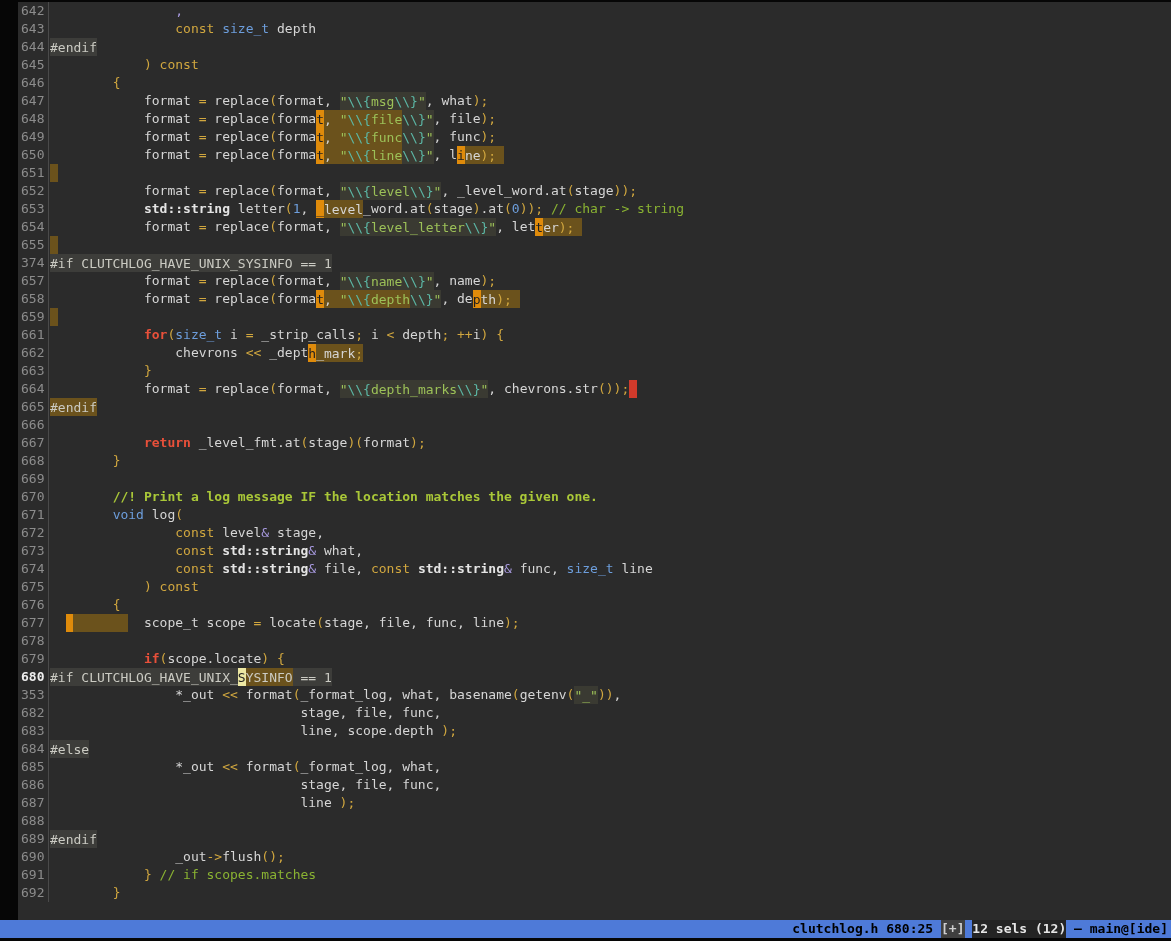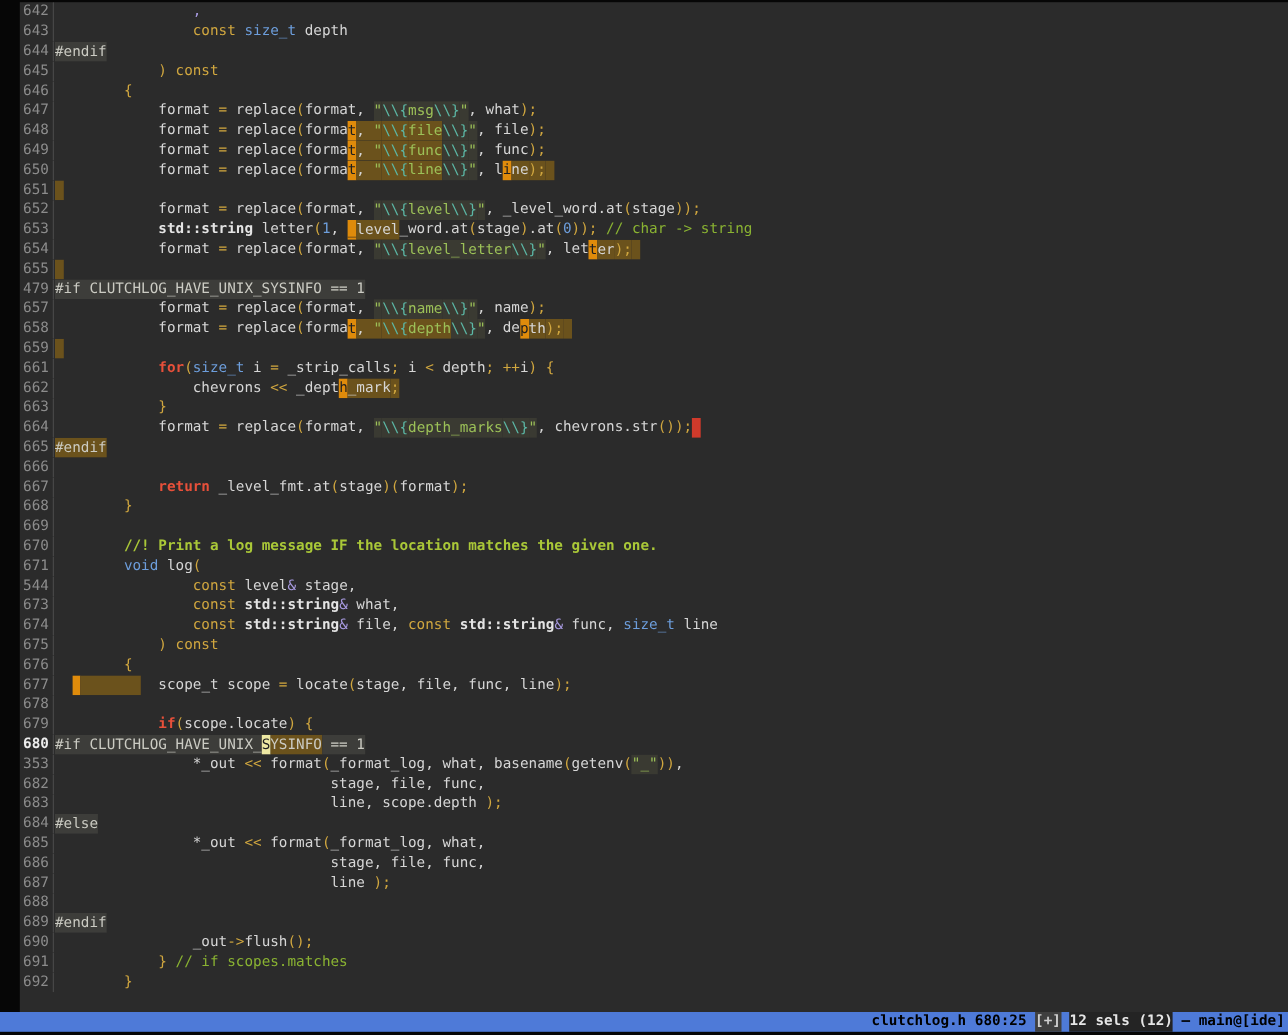--- a/index.html
+++ b/index.html
@@ -101,21 +101,21 @@
       </div>
       <div class="code-row">
         <span class="lineno">654</span>
         <span class="code-text"><span class="tk-d">            format </span><span class="tk-y">=</span><span class="tk-d"> replace</span><span class="tk-y">(</span><span class="tk-d">format, </span><span class="tk-s bg-str">"</span><span class="tk-e bg-str">\\{</span><span class="tk-s bg-str">level_letter</span><span class="tk-e bg-str">\\}</span><span class="tk-s bg-str">"</span><span class="tk-d">, let</span><span class="tk-d bg-cur">t</span><span class="tk-d bg-sel">er</span><span class="tk-y bg-sel">);</span><span class="tk-d bg-sel"> </span></span>
       </div>
       <div class="code-row">
         <span class="lineno">655</span>
         <span class="code-text"><span class="tk-d bg-sel"> </span></span>
       </div>
       <div class="code-row">
-        <span class="lineno">479</span>
+        <span class="lineno">374</span>
         <span class="code-text"><span class="tk-m">#if CLUTCHLOG_HAVE_UNIX_SYSINFO == 1</span></span>
       </div>
       <div class="code-row">
         <span class="lineno">657</span>
         <span class="code-text"><span class="tk-d">            format </span><span class="tk-y">=</span><span class="tk-d"> replace</span><span class="tk-y">(</span><span class="tk-d">format, </span><span class="tk-s bg-str">"</span><span class="tk-e bg-str">\\{</span><span class="tk-s bg-str">name</span><span class="tk-e bg-str">\\}</span><span class="tk-s bg-str">"</span><span class="tk-d">, name</span><span class="tk-y">);</span></span>
       </div>
       <div class="code-row">
         <span class="lineno">658</span>
         <span class="code-text"><span class="tk-d">            format </span><span class="tk-y">=</span><span class="tk-d"> replace</span><span class="tk-y">(</span><span class="tk-d">forma</span><span class="tk-d bg-cur">t</span><span class="tk-d bg-sel">, </span><span class="tk-s bg-sel">"</span><span class="tk-e bg-sel">\\{</span><span class="tk-s bg-sel">depth</span><span class="tk-e bg-str">\\}</span><span class="tk-s bg-str">"</span><span class="tk-d">, de</span><span class="tk-d bg-cur">p</span><span class="tk-d bg-sel">th</span><span class="tk-y bg-sel">);</span><span class="tk-d bg-sel"> </span></span>
       </div>
@@ -161,21 +161,21 @@
       </div>
       <div class="code-row">
         <span class="lineno">670</span>
         <span class="code-text"><span class="tk-d">        </span><span class="tk-dc">//! Print a log message IF the location matches the given one.</span></span>
       </div>
       <div class="code-row">
         <span class="lineno">671</span>
         <span class="code-text"><span class="tk-d">        </span><span class="tk-t">void</span><span class="tk-d"> log</span><span class="tk-y">(</span></span>
       </div>
       <div class="code-row">
-        <span class="lineno">544</span>
+        <span class="lineno">672</span>
         <span class="code-text"><span class="tk-d">                </span><span class="tk-y">const</span><span class="tk-d"> level</span><span class="tk-v">&amp;</span><span class="tk-d"> stage,</span></span>
       </div>
       <div class="code-row">
         <span class="lineno">673</span>
         <span class="code-text"><span class="tk-d">                </span><span class="tk-y">const</span><span class="tk-d"> </span><span class="tk-w">std::string</span><span class="tk-v">&amp;</span><span class="tk-d"> what,</span></span>
       </div>
       <div class="code-row">
         <span class="lineno">674</span>
         <span class="code-text"><span class="tk-d">                </span><span class="tk-y">const</span><span class="tk-d"> </span><span class="tk-w">std::string</span><span class="tk-v">&amp;</span><span class="tk-d"> file, </span><span class="tk-y">const</span><span class="tk-d"> </span><span class="tk-w">std::string</span><span class="tk-v">&amp;</span><span class="tk-d"> func, </span><span class="tk-t">size_t</span><span class="tk-d"> line</span></span>
       </div>

